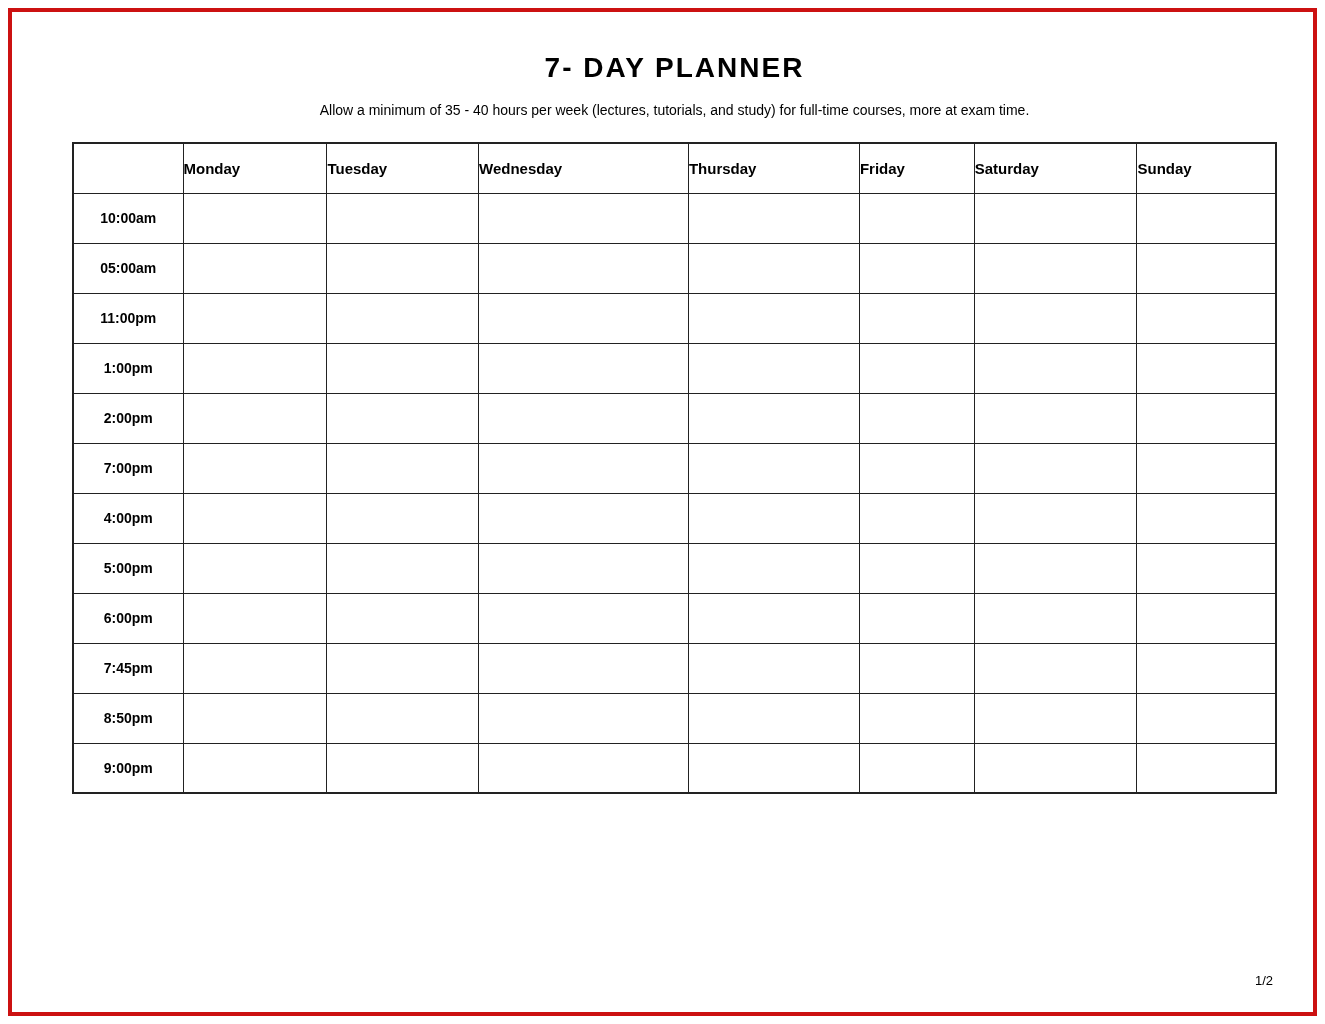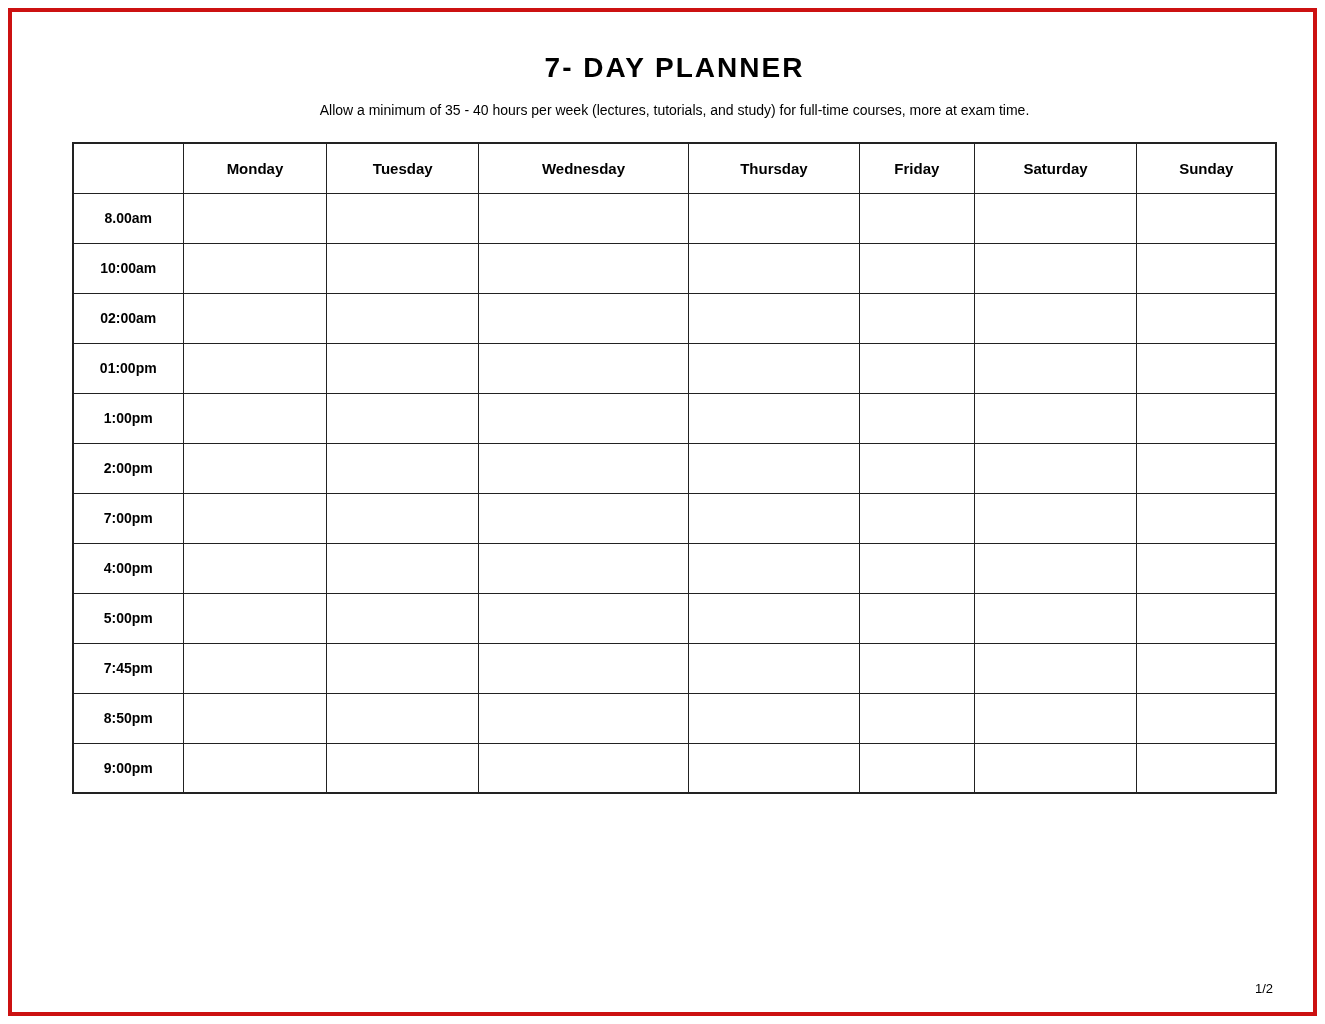--- a/index.html
+++ b/index.html
@@ -56,21 +56,21 @@
     .planner-table th,
     .planner-table td {
       border: 1.5px solid #222;
       padding: 0;
       height: 50px;
     }
 
     .planner-table th {
       font-weight: bold;
       font-size: 15px;
-      text-align: center;
+      text-align: left;
       vertical-align: middle;
       background: #fff;
       font-family: Arial, Helvetica, sans-serif;
     }
 
     .planner-table td {
       font-weight: bold;
       font-size: 14px;
       text-align: center;
       vertical-align: middle;
@@ -80,21 +80,21 @@
     .time-col {
       width: 110px;
     }
 
     .day-col {
       width: calc((100% - 110px) / 7);
     }
 
     .page-number {
       position: absolute;
-      bottom: 16px;
+      bottom: 24px;
       right: 40px;
       font-size: 13px;
       font-family: Arial, Helvetica, sans-serif;
     }
   </style>
 </head>
 <body>
 
 <div class="page-border">
   <div class="content">
@@ -110,52 +110,42 @@
           <th class="day-col">Monday</th>
           <th class="day-col">Tuesday</th>
           <th class="day-col">Wednesday</th>
           <th class="day-col">Thursday</th>
           <th class="day-col">Friday</th>
           <th class="day-col">Saturday</th>
           <th class="day-col">Sunday</th>
         </tr>
       </thead>
       <tbody id="table-body">
-      <tr>
-            <td>8.00am</td>
-            <td></td>
-            <td></td>
-            <td></td>
-            <td></td>
-            <td></td>
-            <td></td>
-            <td></td>
-          </tr>
           <tr>
             <td>10:00am</td>
             <td></td>
             <td></td>
             <td></td>
             <td></td>
             <td></td>
             <td></td>
             <td></td>
           </tr>
           <tr>
-            <td>02:00am</td>
-            <td></td>
-            <td></td>
-            <td></td>
-            <td></td>
-            <td></td>
-            <td></td>
-            <td></td>
-          </tr>
-          <tr>
-            <td>01:00pm</td>
+            <td>05:00am</td>
+            <td></td>
+            <td></td>
+            <td></td>
+            <td></td>
+            <td></td>
+            <td></td>
+            <td></td>
+          </tr>
+          <tr>
+            <td>11:00pm</td>
             <td></td>
             <td></td>
             <td></td>
             <td></td>
             <td></td>
             <td></td>
             <td></td>
           </tr>
           <tr>
             <td>1:00pm</td>
@@ -192,20 +182,30 @@
             <td></td>
             <td></td>
             <td></td>
             <td></td>
             <td></td>
             <td></td>
             <td></td>
           </tr>
           <tr>
             <td>5:00pm</td>
+            <td></td>
+            <td></td>
+            <td></td>
+            <td></td>
+            <td></td>
+            <td></td>
+            <td></td>
+          </tr>
+          <tr>
+            <td>6:00pm</td>
             <td></td>
             <td></td>
             <td></td>
             <td></td>
             <td></td>
             <td></td>
             <td></td>
           </tr>
           <tr>
             <td>7:45pm</td>

